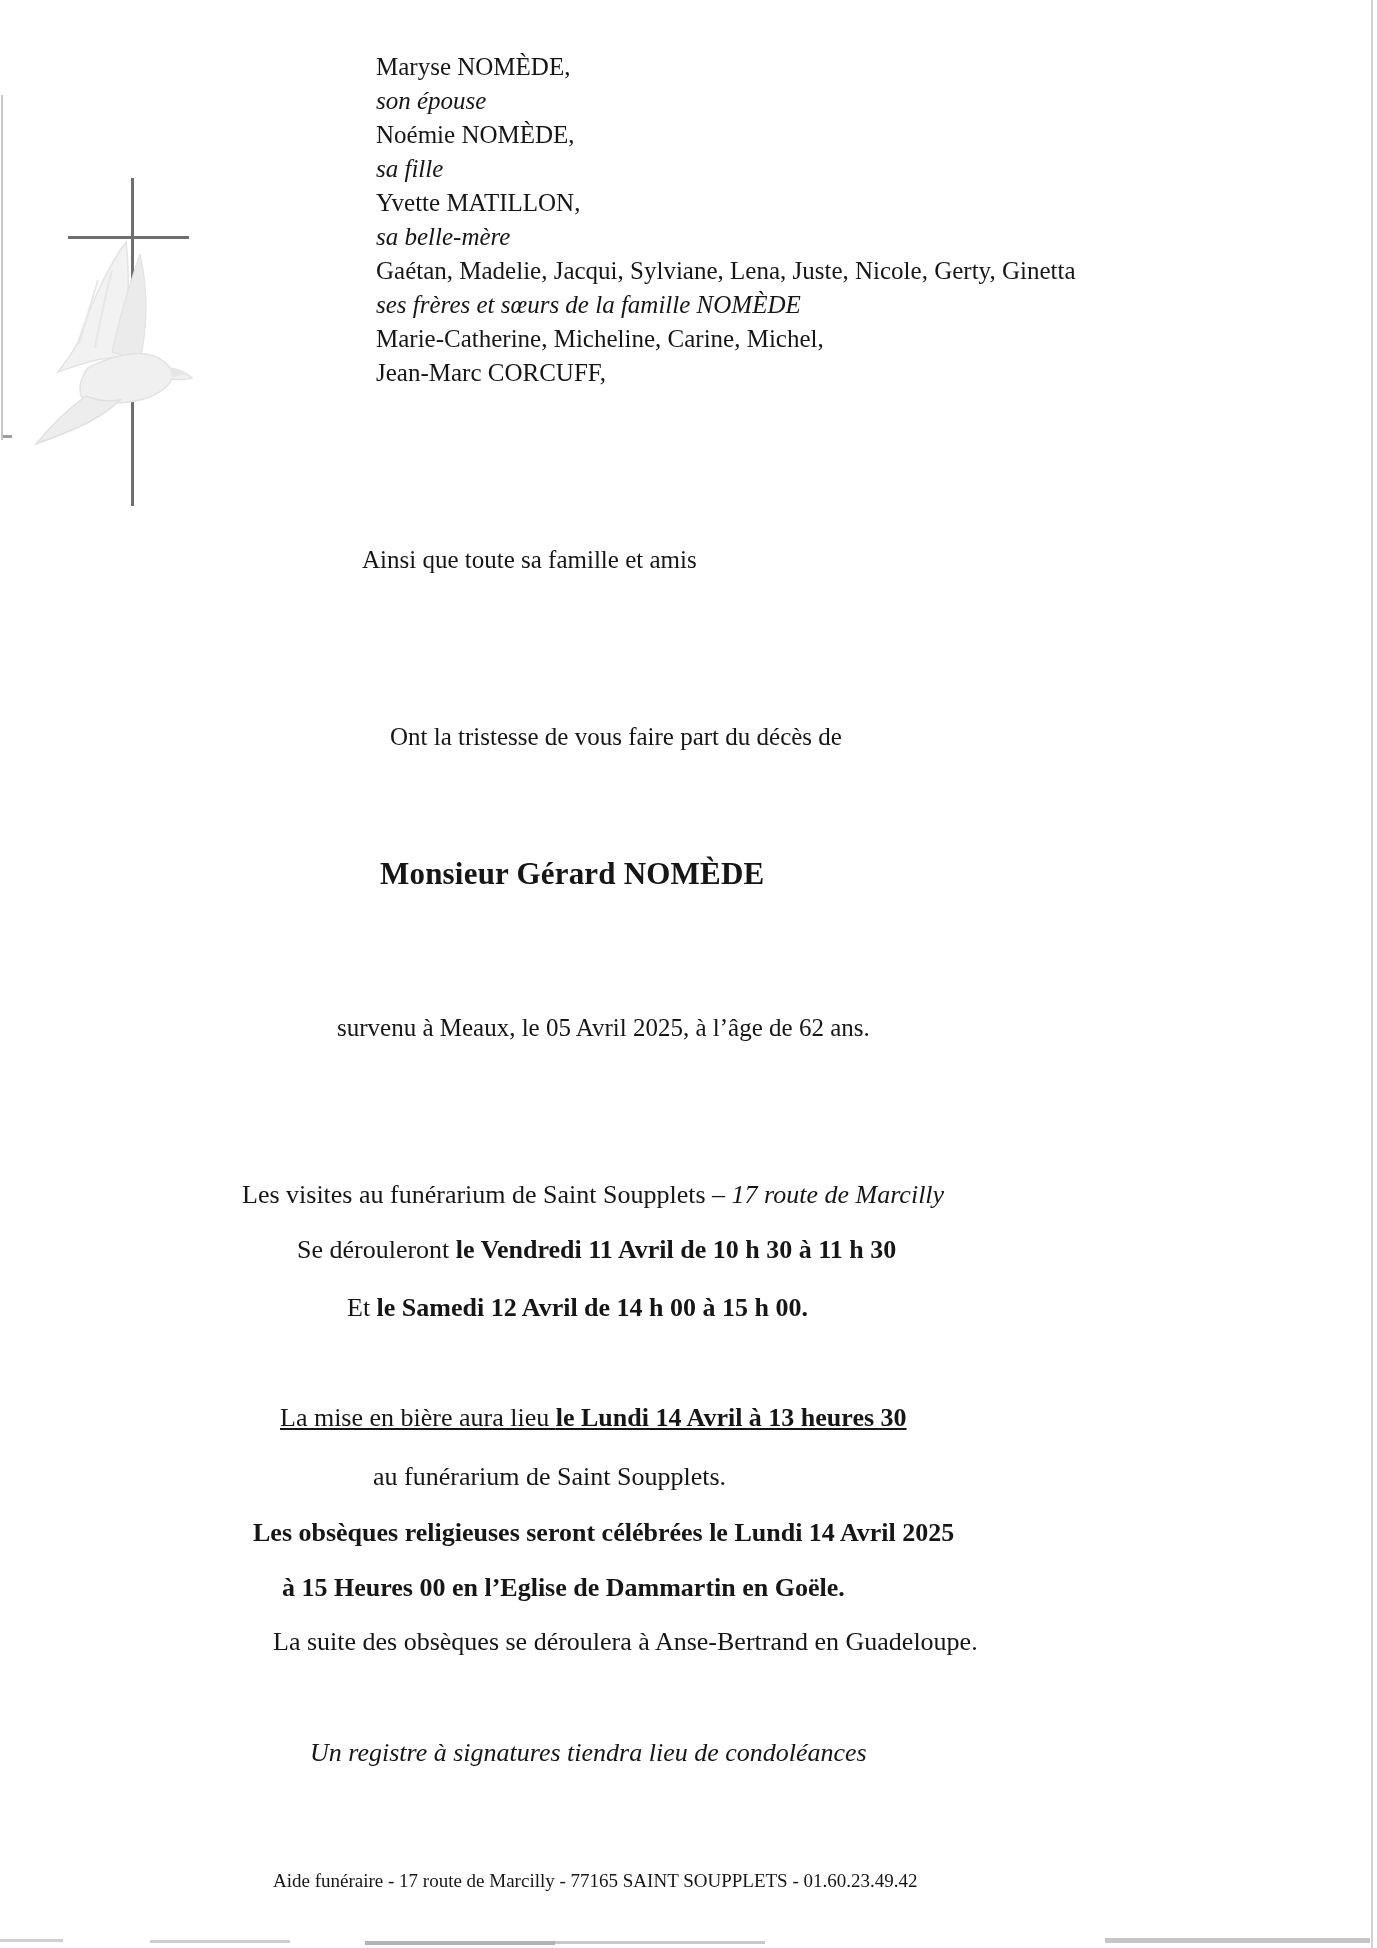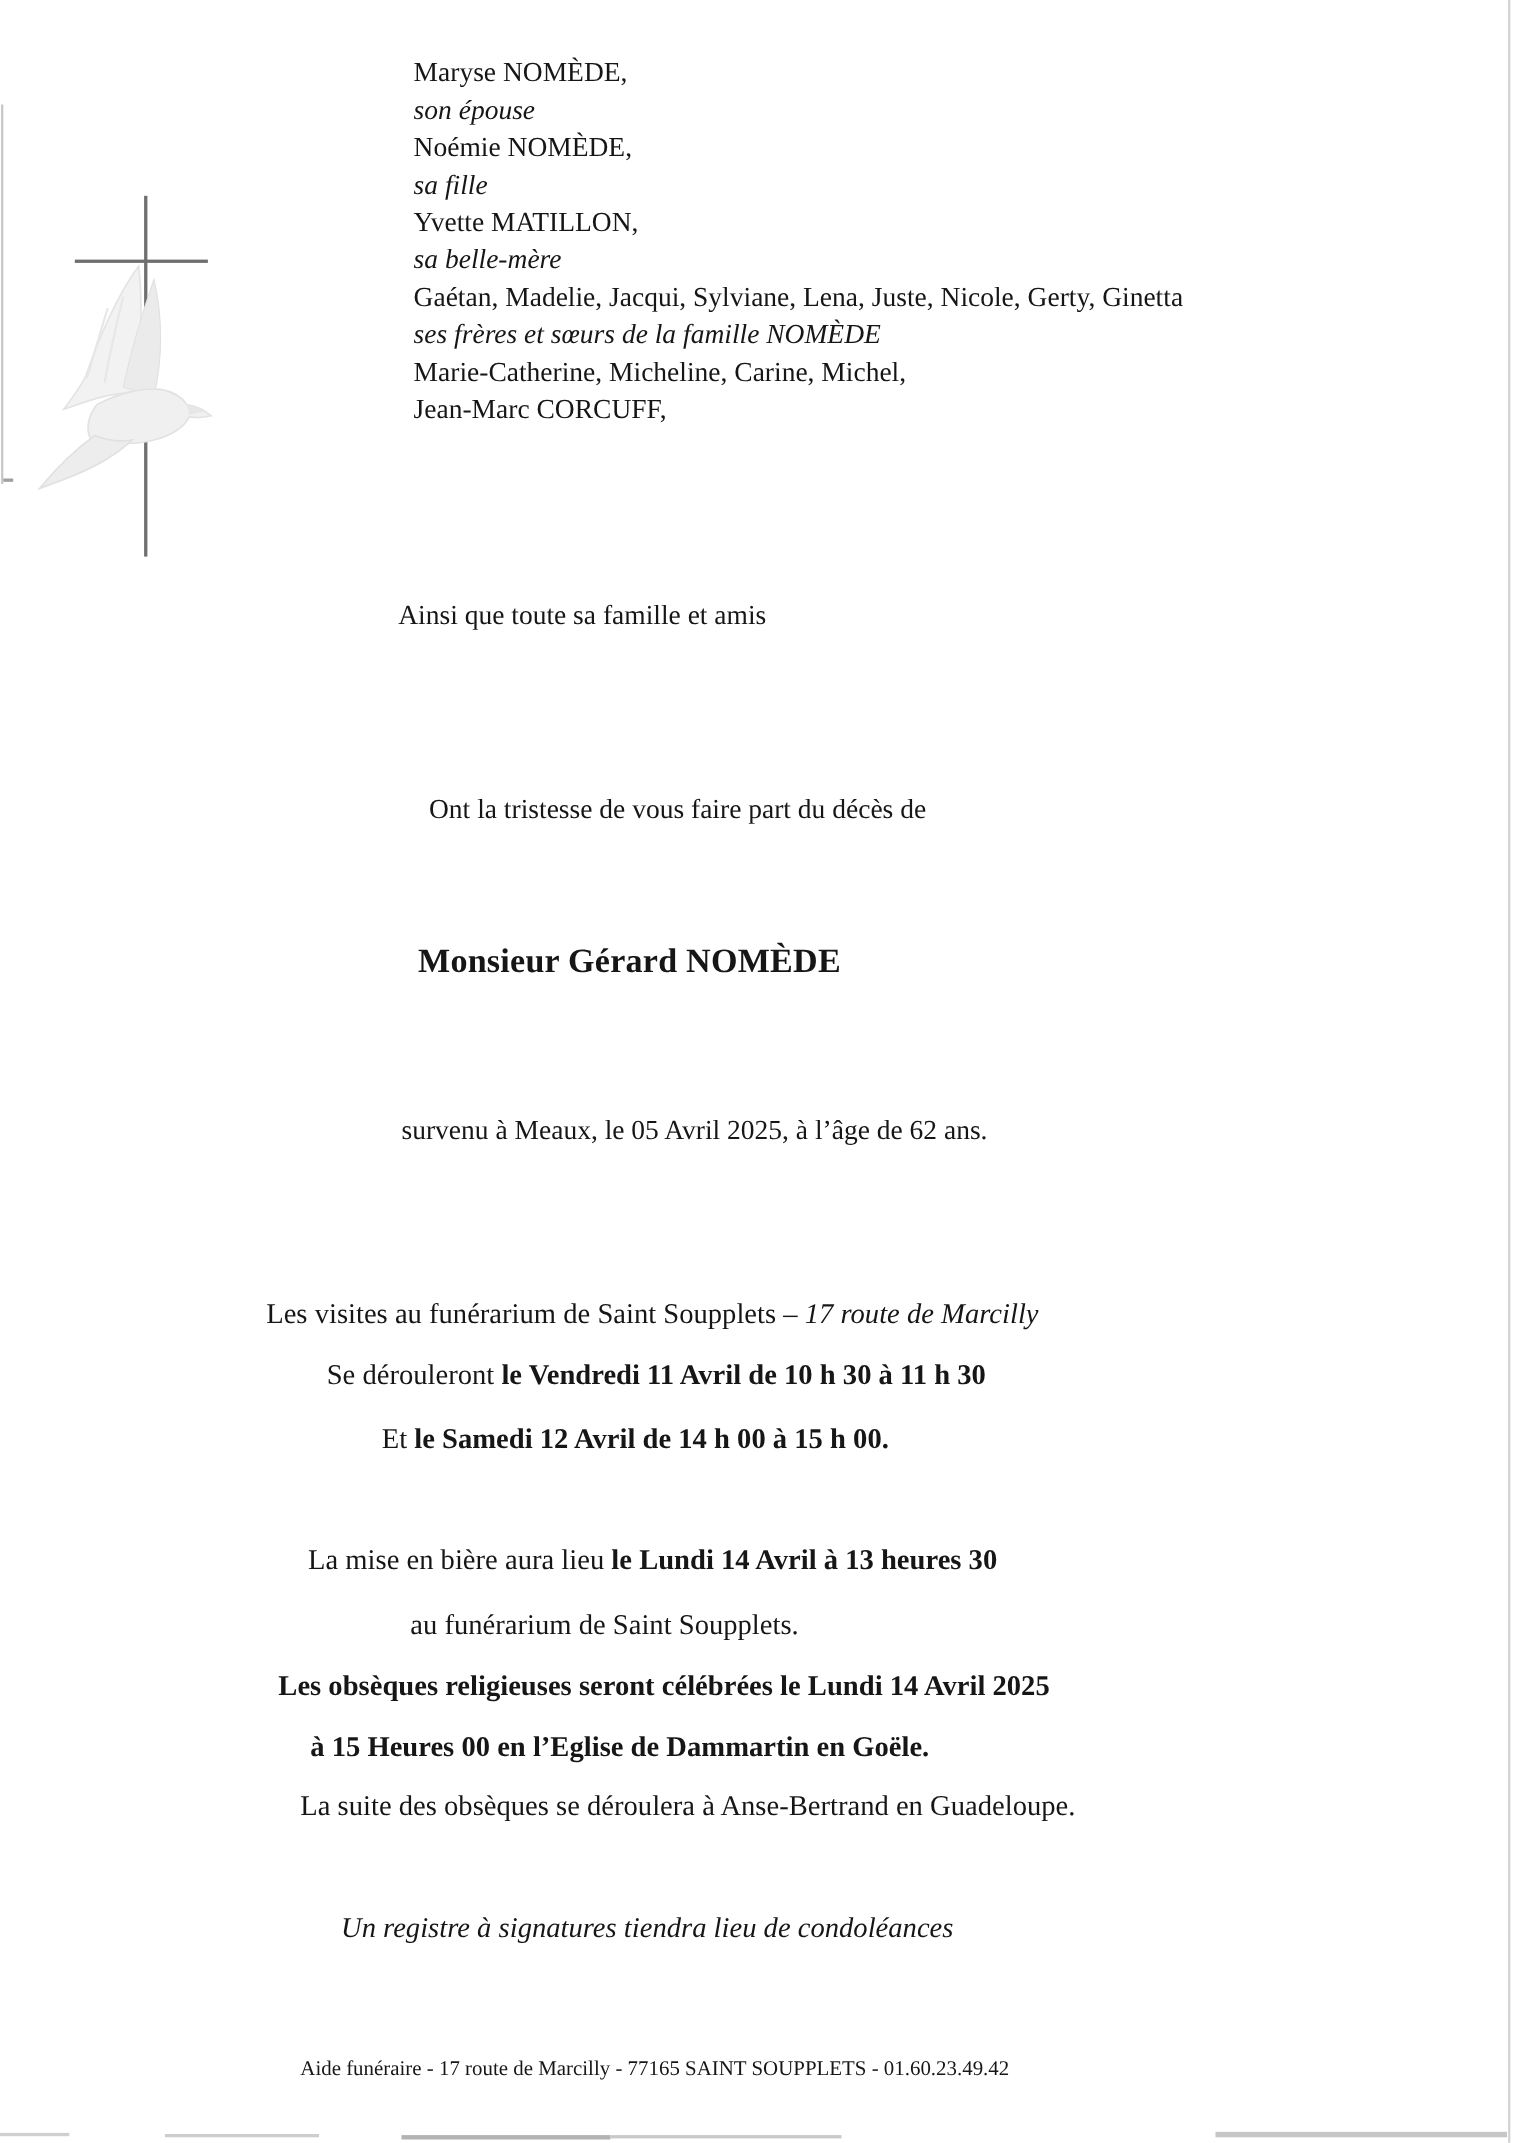--- a/index.html
+++ b/index.html
@@ -65,35 +65,35 @@
   <div class="name-line">Marie-Catherine, Micheline, Carine, Michel,</div>
   <div class="name-line">Jean-Marc CORCUFF,</div>
 </div>
 
 <div class="abs body-text" style="left:362px;top:546px;">Ainsi que toute sa famille et amis</div>
 
 <div class="abs body-text" style="left:390px;top:723px;">Ont la tristesse de vous faire part du décès de</div>
 
 <div class="abs title-line" style="left:380px;top:856px;">Monsieur Gérard NOMÈDE</div>
 
-<div class="abs body-text" style="left:337px;top:1014px;margin-left:28px;">survenu à Meaux, le 05 Avril 2025, à l’âge de 62 ans.</div>
+<div class="abs body-text" style="left:337px;top:1014px;">survenu à Meaux, le 05 Avril 2025, à l’âge de 62 ans.</div>
 
 <div class="abs ceremony-text" style="left:242px;top:1180px;">
   <span>Les visites au funérarium de Saint Soupplets – </span><span class="i">17 route de Marcilly</span>
 </div>
 
 <div class="abs ceremony-text" style="left:297px;top:1235px;">
   <span>Se dérouleront </span><span class="b">le Vendredi 11 Avril de 10 h 30 à 11 h 30</span>
 </div>
 
 <div class="abs ceremony-text" style="left:347px;top:1293px;">
   <span>Et </span><span class="b">le Samedi 12 Avril de 14 h 00 à 15 h 00.</span>
 </div>
 
-<div class="abs ceremony-text" style="left:280px;top:1403px;">
+<div class="abs ceremony-text" style="left:280px;top:1403px;text-decoration:underline;">
   <span>La mise en bière aura lieu </span><span class="b">le Lundi 14 Avril à 13 heures 30</span>
 </div>
 
 <div class="abs ceremony-text" style="left:373px;top:1462px;">au funérarium de Saint Soupplets.</div>
 
 <div class="abs ceremony-text b" style="left:253px;top:1518px;">Les obsèques religieuses seront célébrées le Lundi 14 Avril 2025</div>
 
 <div class="abs ceremony-text b" style="left:282px;top:1573px;">à 15 Heures 00 en l’Eglise de Dammartin en Goële.</div>
 
 <div class="abs ceremony-text" style="left:237px;top:1627px;margin-left:36px;">La suite des obsèques se déroulera à Anse-Bertrand en Guadeloupe.</div>

